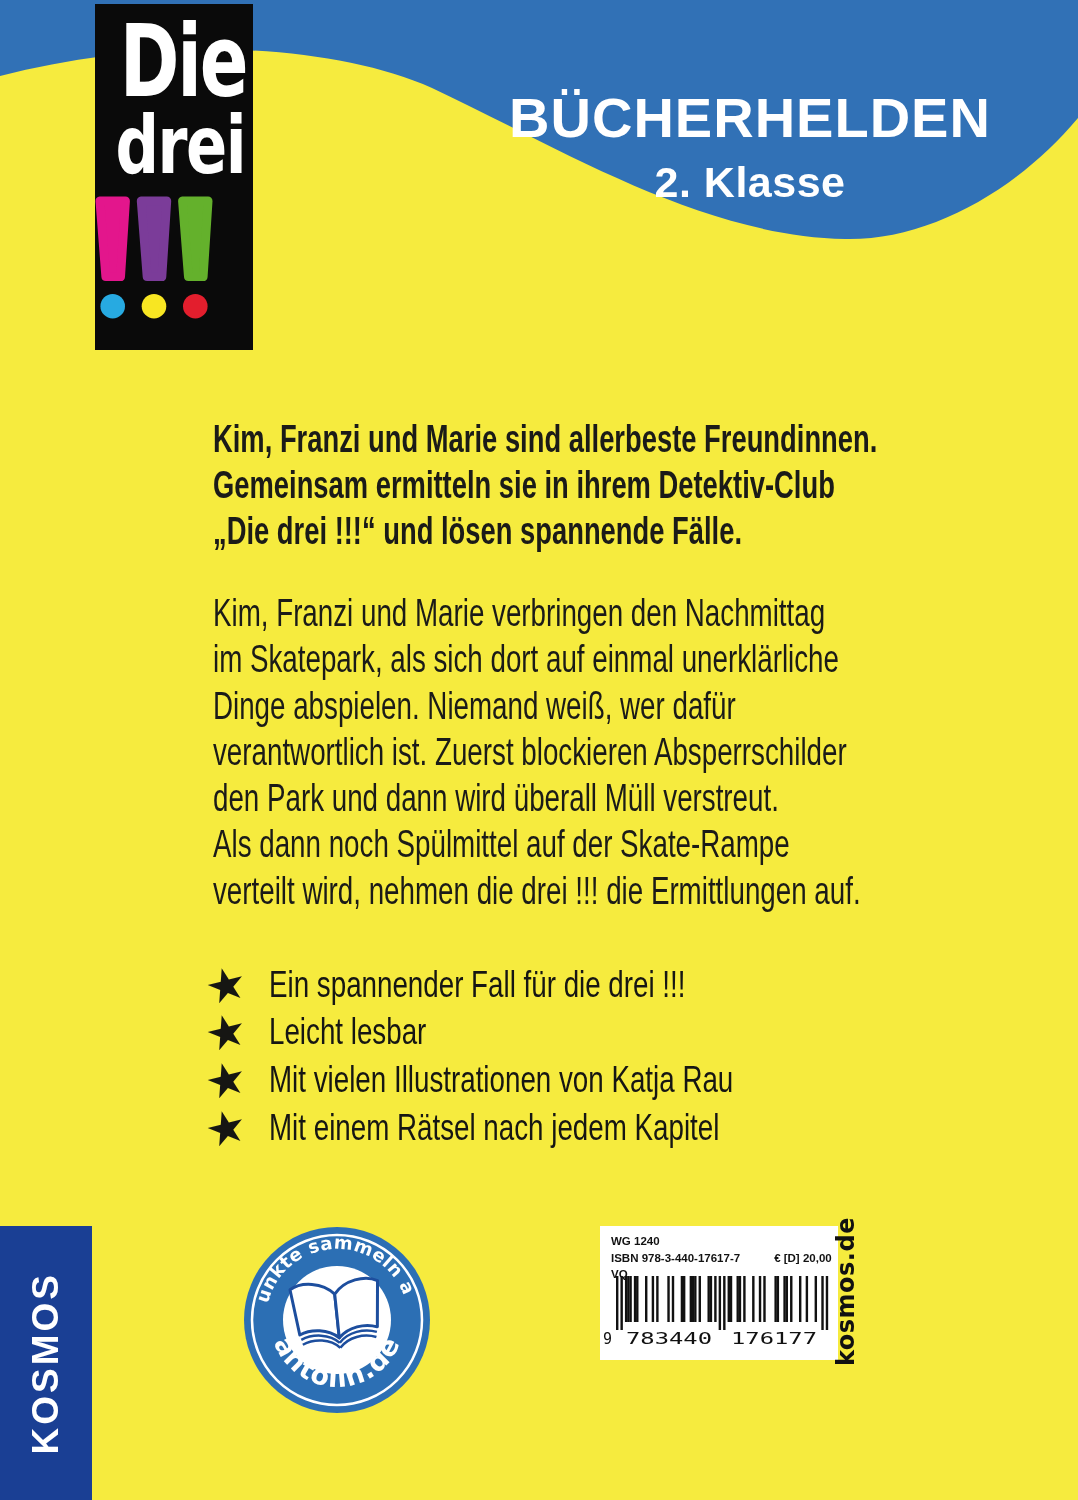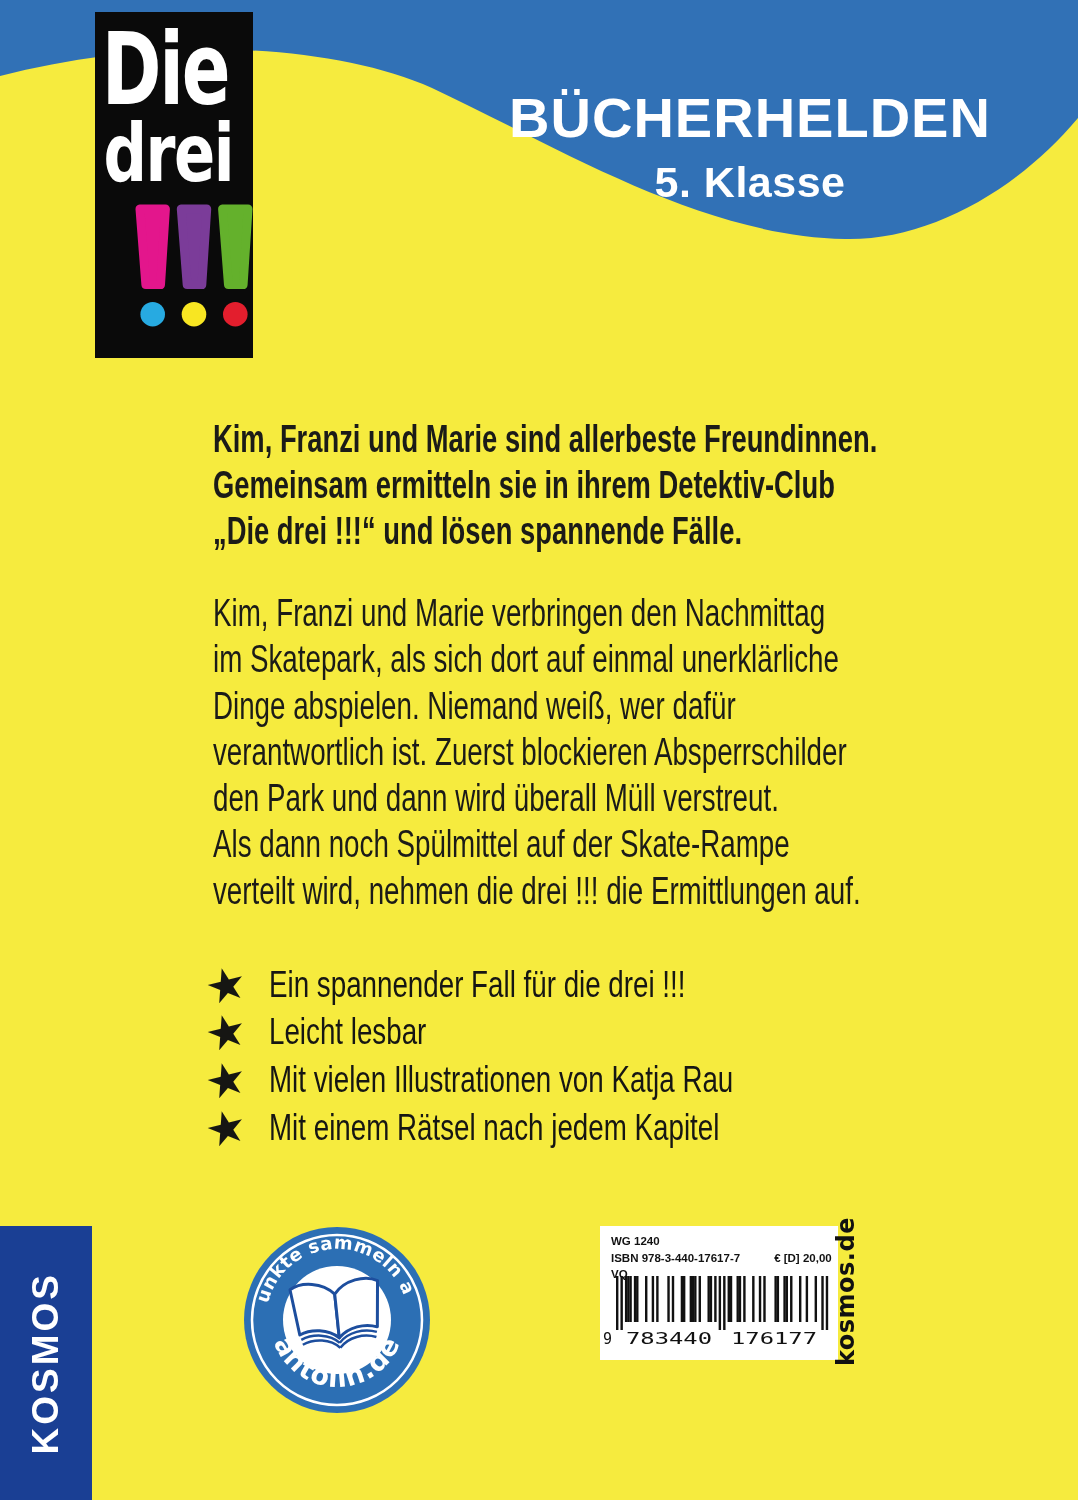--- a/index.html
+++ b/index.html
@@ -5,22 +5,22 @@
   html,body{margin:0;padding:0;background:#888;}
   .page{
     position:relative; width:1078px; height:1500px; overflow:hidden;
     background:#F6EB3E;
     font-family:"Liberation Sans", sans-serif;
   }
   
   .wave-svg{position:absolute;left:0;top:0;display:block;}
   
   .brand-badge{
-    position:absolute; left:95px; top:12px; width:158px; height:346px;
-    background:#0A0A0A; display:flex; flex-direction:column; align-items:flex-end;
+    position:absolute; left:95px; top:4px; width:158px; height:346px;
+    background:#0A0A0A; display:flex; flex-direction:column; align-items:flex-start;
     z-index:3;
   }
   .logo-die{
     color:#fff; font-family:"DejaVu Sans", sans-serif; font-weight:bold;
     font-size:100px; line-height:92px; margin-top:12px;
     transform:scaleX(.72); transform-origin:center top; letter-spacing:-3px;
   }
   .logo-drei{
     color:#fff; font-family:"DejaVu Sans", sans-serif; font-weight:bold;
     font-size:80px; line-height:72px; margin-top:2px;
@@ -105,21 +105,21 @@
       <polygon points="47,6 73,6 68,83 53,83" stroke-width="9" stroke-linejoin="round" fill="#7B3C99" stroke="#7B3C99"></polygon>
       <polygon points="89,6 115,6 110,83 95,83" stroke-width="9" stroke-linejoin="round" fill="#64B12C" stroke="#64B12C"></polygon>
       <circle cx="18" cy="113" r="12.5" fill="#27AAE1"></circle>
       <circle cx="60" cy="113" r="12.5" fill="#F8E622"></circle>
       <circle cx="102" cy="113" r="12.5" fill="#E31E2D"></circle>
     </svg>
   </div>
 
   <div class="header">
     <div class="header-title">BÜCHERHELDEN</div>
-    <div class="header-subtitle">5. Klasse</div>
+    <div class="header-subtitle">2. Klasse</div>
   </div>
 
   <div class="intro">
     <div class="tline">Kim, Franzi und Marie sind allerbeste Freundinnen.</div>
     <div class="tline">Gemeinsam ermitteln sie in ihrem Detektiv-Club</div>
     <div class="tline">„Die drei !!!“ und lösen spannende Fälle.</div>
   </div>
 
   <div class="body-text">
     <div class="tline">Kim, Franzi und Marie verbringen den Nachmittag</div>

